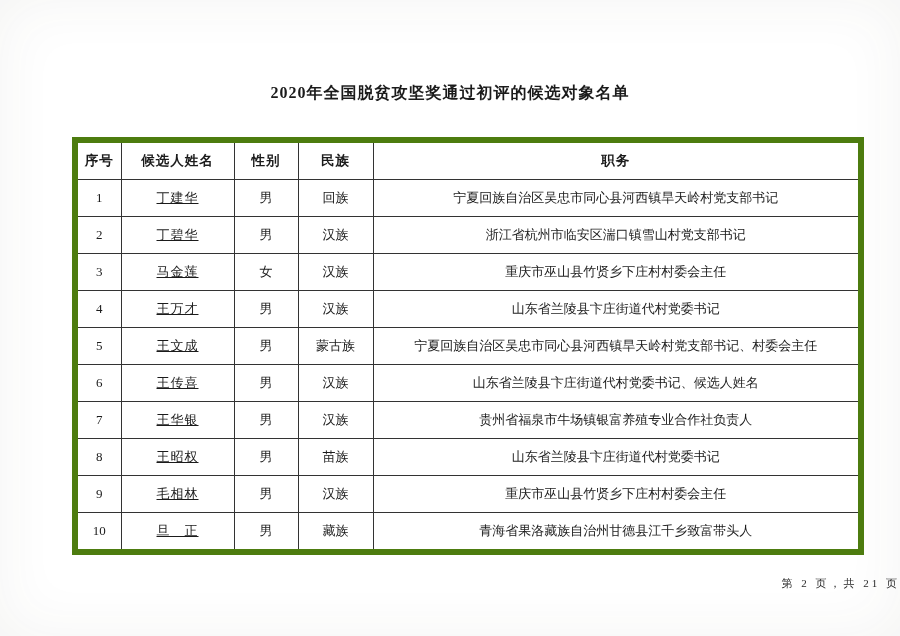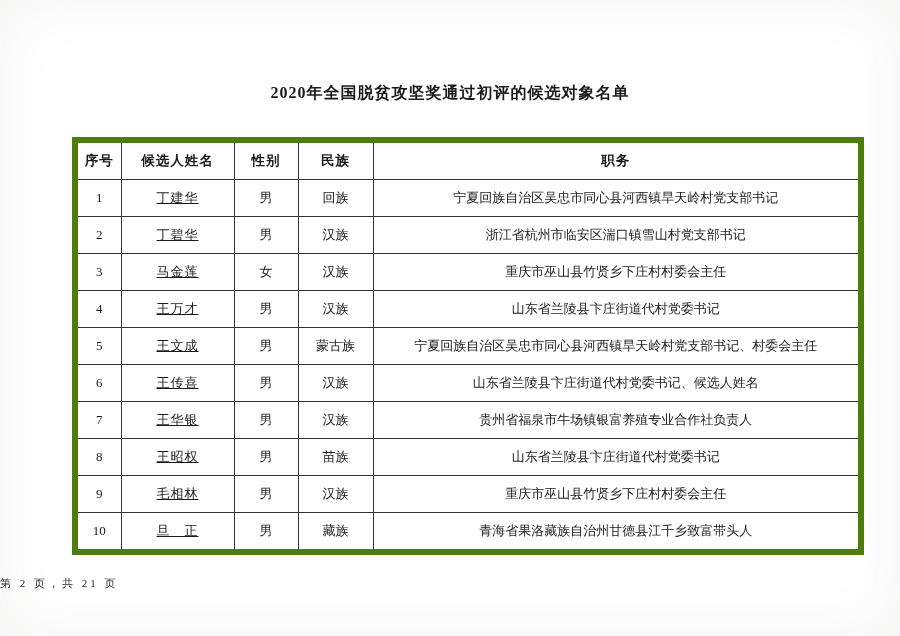--- a/index.html
+++ b/index.html
@@ -65,21 +65,21 @@
   }
   td.cell-name {
     letter-spacing: 1px;
     text-decoration: underline;
   }
   .footer {
     position: absolute;
     top: 576px;
     left: 0;
     width: 100%;
-    text-align: left;
+    text-align: right;
     font-size: 11px;
     letter-spacing: 3px;
     color: #2a2a2a;
   }
 </style>
 </head>
 <body>
 
 <div class="page">
 

